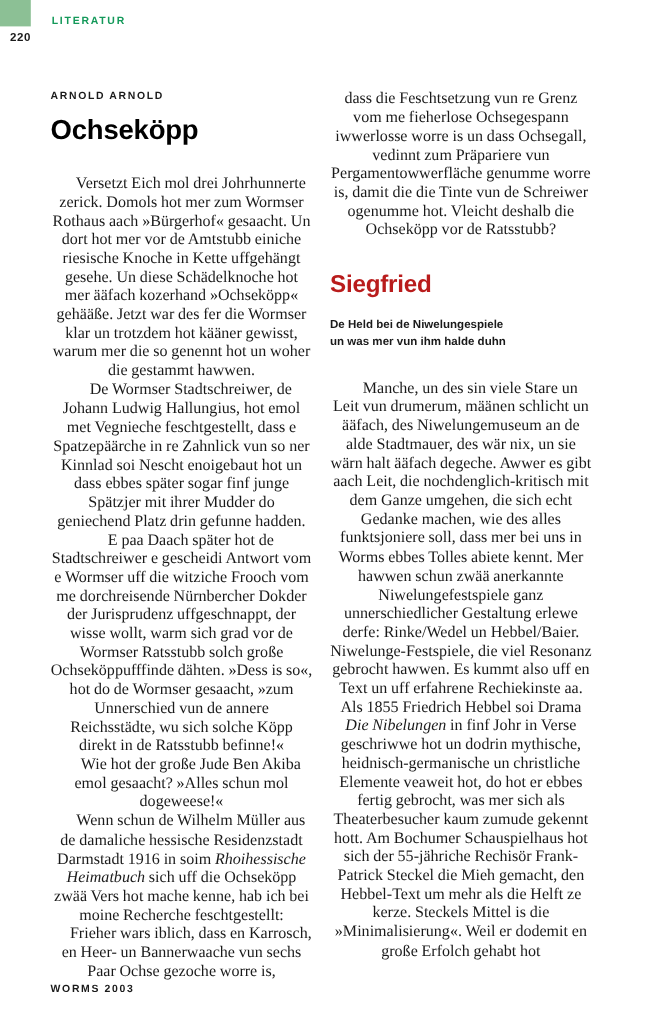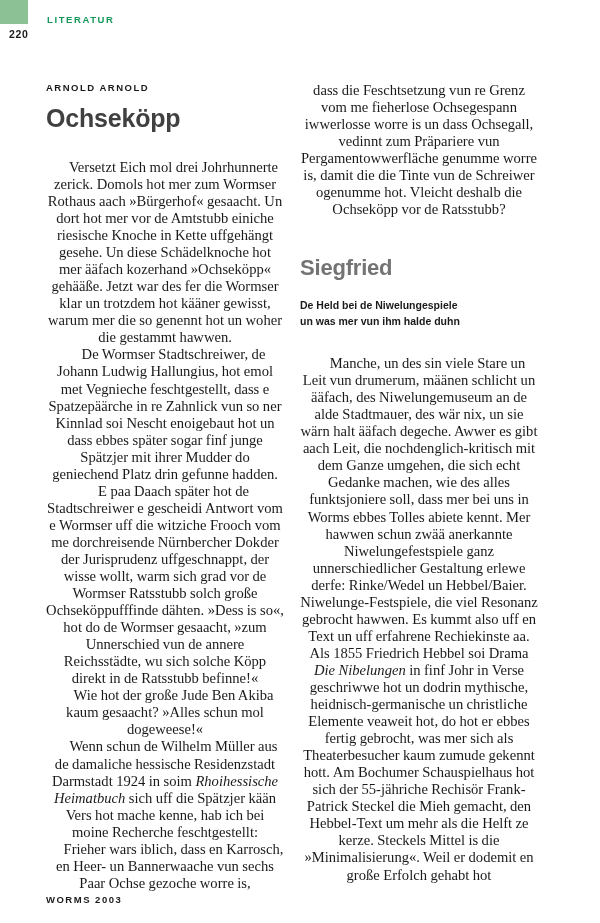--- a/index.html
+++ b/index.html
@@ -70,31 +70,31 @@
     font-weight: 700;
     letter-spacing: 1.5px;
     color: #1a1a1a;
     margin: 0 0 12px 0;
     line-height: 1.2;
   }
   h1.article-title {
     font-family: "Liberation Sans", sans-serif;
     font-size: 25px;
     font-weight: 700;
-    color: #404040;
+    color: #000000;
     margin: 0 0 26px 0;
     line-height: 1.1;
     letter-spacing: -0.2px;
   }
   h2.section-title {
     font-family: "Liberation Sans", sans-serif;
     font-size: 22px;
     font-weight: 700;
-    color: #737373;
-    margin: 14px 0 16px 0;
+    color: #b91c1c;
+    margin: 4px 0 16px 0;
     line-height: 1.1;
     letter-spacing: -0.2px;
   }
   .deck {
     font-family: "Liberation Sans", sans-serif;
     font-size: 10.5px;
     font-weight: 700;
     color: #1a1a1a;
     line-height: 1.55;
     margin: 0 0 26px 0;
@@ -137,24 +137,24 @@
   <div class="folio">220</div>
   <div class="running-head">LITERATUR</div>
 
   <div class="col col-left">
     <div class="byline">ARNOLD ARNOLD</div>
     <h1 class="article-title">Ochseköpp</h1>
 
     <p class="body">Versetzt Eich mol drei Johrhunnerte zerick. Domols hot mer zum Wormser Rothaus aach »Bürgerhof« gesaacht. Un dort hot mer vor de Amtstubb einiche riesische Knoche in Kette uffgehängt gesehe. Un diese Schädelknoche hot mer ääfach kozerhand »Ochseköpp« gehääße. Jetzt war des fer die Wormser klar un trotzdem hot kääner gewisst, warum mer die so genennt hot un woher die gestammt hawwen.</p>
     <p class="body">De Wormser Stadtschreiwer, de Johann Ludwig Hallungius, hot emol met Vegnieche feschtgestellt, dass e Spatzepäärche in re Zahnlick vun so ner Kinnlad soi Nescht enoigebaut hot un dass ebbes später sogar finf junge Spätzjer mit ihrer Mudder do geniechend Platz drin gefunne hadden.</p>
     <p class="body">E paa Daach später hot de Stadtschreiwer e gescheidi Antwort vom e Wormser uff die witziche Frooch vom me dorchreisende Nürnbercher Dokder der Jurisprudenz uffgeschnappt, der wisse wollt, warm sich grad vor de Wormser Ratsstubb solch große Ochseköppufffinde dähten. »Dess is so«, hot do de Wormser gesaacht, »zum Unnerschied vun de annere Reichsstädte, wu sich solche Köpp direkt in de Ratsstubb befinne!«</p>
-    <p class="body">Wie hot der große Jude Ben Akiba kaum gesaacht? »Alles schun mol dogeweese!«</p>
+    <p class="body">Wie hot der große Jude Ben Akiba emol gesaacht? »Alles schun mol dogeweese!«</p>
 
     <p class="body">
-      <span>Wenn schun de Wilhelm Müller aus de damaliche hessische Residenzstadt Darmstadt 1924 in soim </span><i>Rhoihessische Heimatbuch</i><span> sich uff die Spätzjer kään Vers hot mache kenne, hab ich bei moine Recherche feschtgestellt:</span>
+      <span>Wenn schun de Wilhelm Müller aus de damaliche hessische Residenzstadt Darmstadt 1916 in soim </span><i>Rhoihessische Heimatbuch</i><span> sich uff die Ochseköpp zwää Vers hot mache kenne, hab ich bei moine Recherche feschtgestellt:</span>
     </p>
 
     <p class="body">Frieher wars iblich, dass en Karrosch, en Heer- un Bannerwaache vun sechs Paar Ochse gezoche worre is,</p>
   </div>
 
   <div class="col col-right">
     <p class="body cont">dass die Feschtsetzung vun re Grenz vom me fieherlose Ochsegespann iwwerlosse worre is un dass Ochsegall, vedinnt zum Präpariere vun Pergamentowwerfläche genumme worre is, damit die die Tinte vun de Schreiwer ogenumme hot. Vleicht deshalb die Ochseköpp vor de Ratsstubb?</p>
 
     <div class="spacer-top"></div>
 

